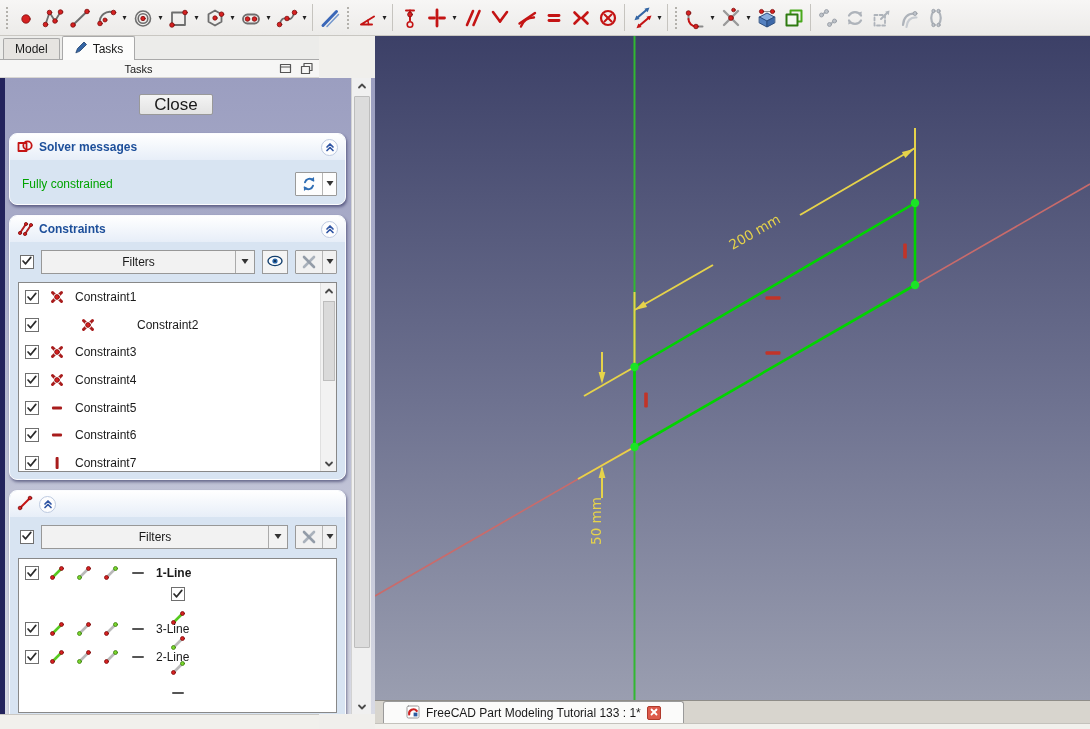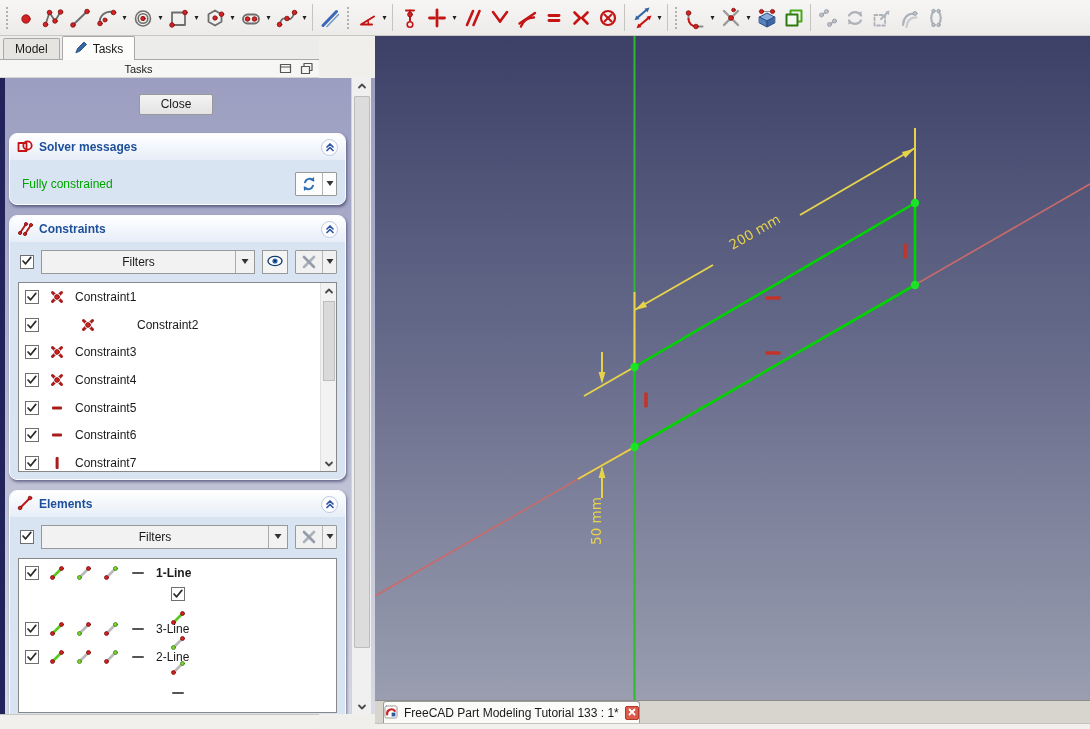--- a/index.html
+++ b/index.html
@@ -40,21 +40,21 @@
             border-top:1px solid #c9c7c2; z-index:6; }
 
   .psb { position:absolute; left:351px; width:20px; top:42px; bottom:15px; background:#f0f0f0;
          border-left:1px solid #d2d2d2; z-index:5; }
   .psb .arr { position:absolute; left:0; width:20px; height:15px; display:flex; align-items:center; justify-content:center; }
   .psb .thumb { position:absolute; left:2px; width:16px; top:18px; height:552px;
                 background:#dcdcdc; border:1px solid #bdbdbd; border-radius:1px; }
 
   .closebtn { position:absolute; left:139px; top:16px; width:74px; height:21px;
               background:linear-gradient(#f4f4f4,#e3e3e3); border:1px solid #999;
-              border-radius:2px; font-size:12px; text-align:center; line-height:19px; }
+              border-radius:2px; font-size:17px; text-align:center; line-height:19px; }
 
   .card { position:absolute; left:9px; width:337px; background:#d8e4f2;
           border:1px solid #fbfcfe; border-radius:8px;
           box-shadow:1px 2px 3px rgba(20,20,70,.5); overflow:hidden; }
   .card-h { height:26px; display:flex; align-items:center; gap:6px; padding:0 7px;
             background:linear-gradient(#ffffff,#e7eef8); }
   .card-title { font-weight:bold; color:#1d4f9a; font-size:12px; flex:1; }
   .collapse-btn { width:17px; height:17px; border-radius:50%; border:1px solid #bcc9df;
                   background:#fdfdfe; display:flex; align-items:center; justify-content:center; }
 
@@ -83,21 +83,21 @@
 
   
   .viewport { position:absolute; left:375px; top:36px; width:715px; bottom:0; }
   .scene { position:absolute; left:0; top:0; width:715px; height:664px;
            background:linear-gradient(#3c4067,#6e7290 55%,#9a9eb0); }
   .scene svg { position:absolute; left:0; top:0; }
   .dtabbar { position:absolute; left:0; top:664px; width:715px; height:29px;
              background:#d8d5ce; border-top:1px solid #8f8d88; }
   .dtab { position:absolute; left:8px; top:0; height:23px; background:#fbfbfa;
           border:1px solid #9a9a9a; border-bottom:none; border-radius:3px 3px 0 0;
-          display:flex; align-items:center; gap:6px; padding:0 0; font-size:12px; }
+          display:flex; align-items:center; gap:6px; padding:0 22px; font-size:12px; }
   .dstrip { position:absolute; left:0; right:0; bottom:0; height:6px; background:#f2f1ed; border-top:1px solid #c4c2bc; }
   .dclose { width:14px; height:14px; background:#dd5a4b; border:1px solid #b03a2c; border-radius:2px;
             display:flex; align-items:center; justify-content:center; }
 </style>
 </head>
 <body>
 
 <div id="app">
 
   <div class="toolbar" id="toolbar">
@@ -613,21 +613,20 @@
         </div>
       </div>
 
       <div class="card" style="top:412px;height:232px;">
         <div class="card-h">
           <span><svg viewBox="0 0 16 16" width="16" height="16" fill="none" stroke-linecap="round" stroke-linejoin="round">
                 <line x1="3" y1="13" x2="13" y2="3" stroke="#c41414" stroke-width="2"></line>
                 <circle cx="3" cy="13" r="1.8" fill="#d62121" stroke="#7e0e0e" stroke-width="0.8"></circle>
                 <circle cx="13" cy="3" r="1.8" fill="#d62121" stroke="#7e0e0e" stroke-width="0.8"></circle>
               </svg></span>
-          <span class="card-title">Elements</span>
           <span class="collapse-btn">
             <span><svg viewBox="0 0 14 14" width="14" height="14" fill="none" stroke-linecap="round" stroke-linejoin="round">
                   <g stroke="#2f55a4" stroke-width="1.7">
                     <path d="M4 8 L7 5 L10 8"></path>
                     <path d="M4 11.5 L7 8.5 L10 11.5"></path>
                   </g>
                 </svg></span>
           </span>
         </div>
         <div class="frow">

